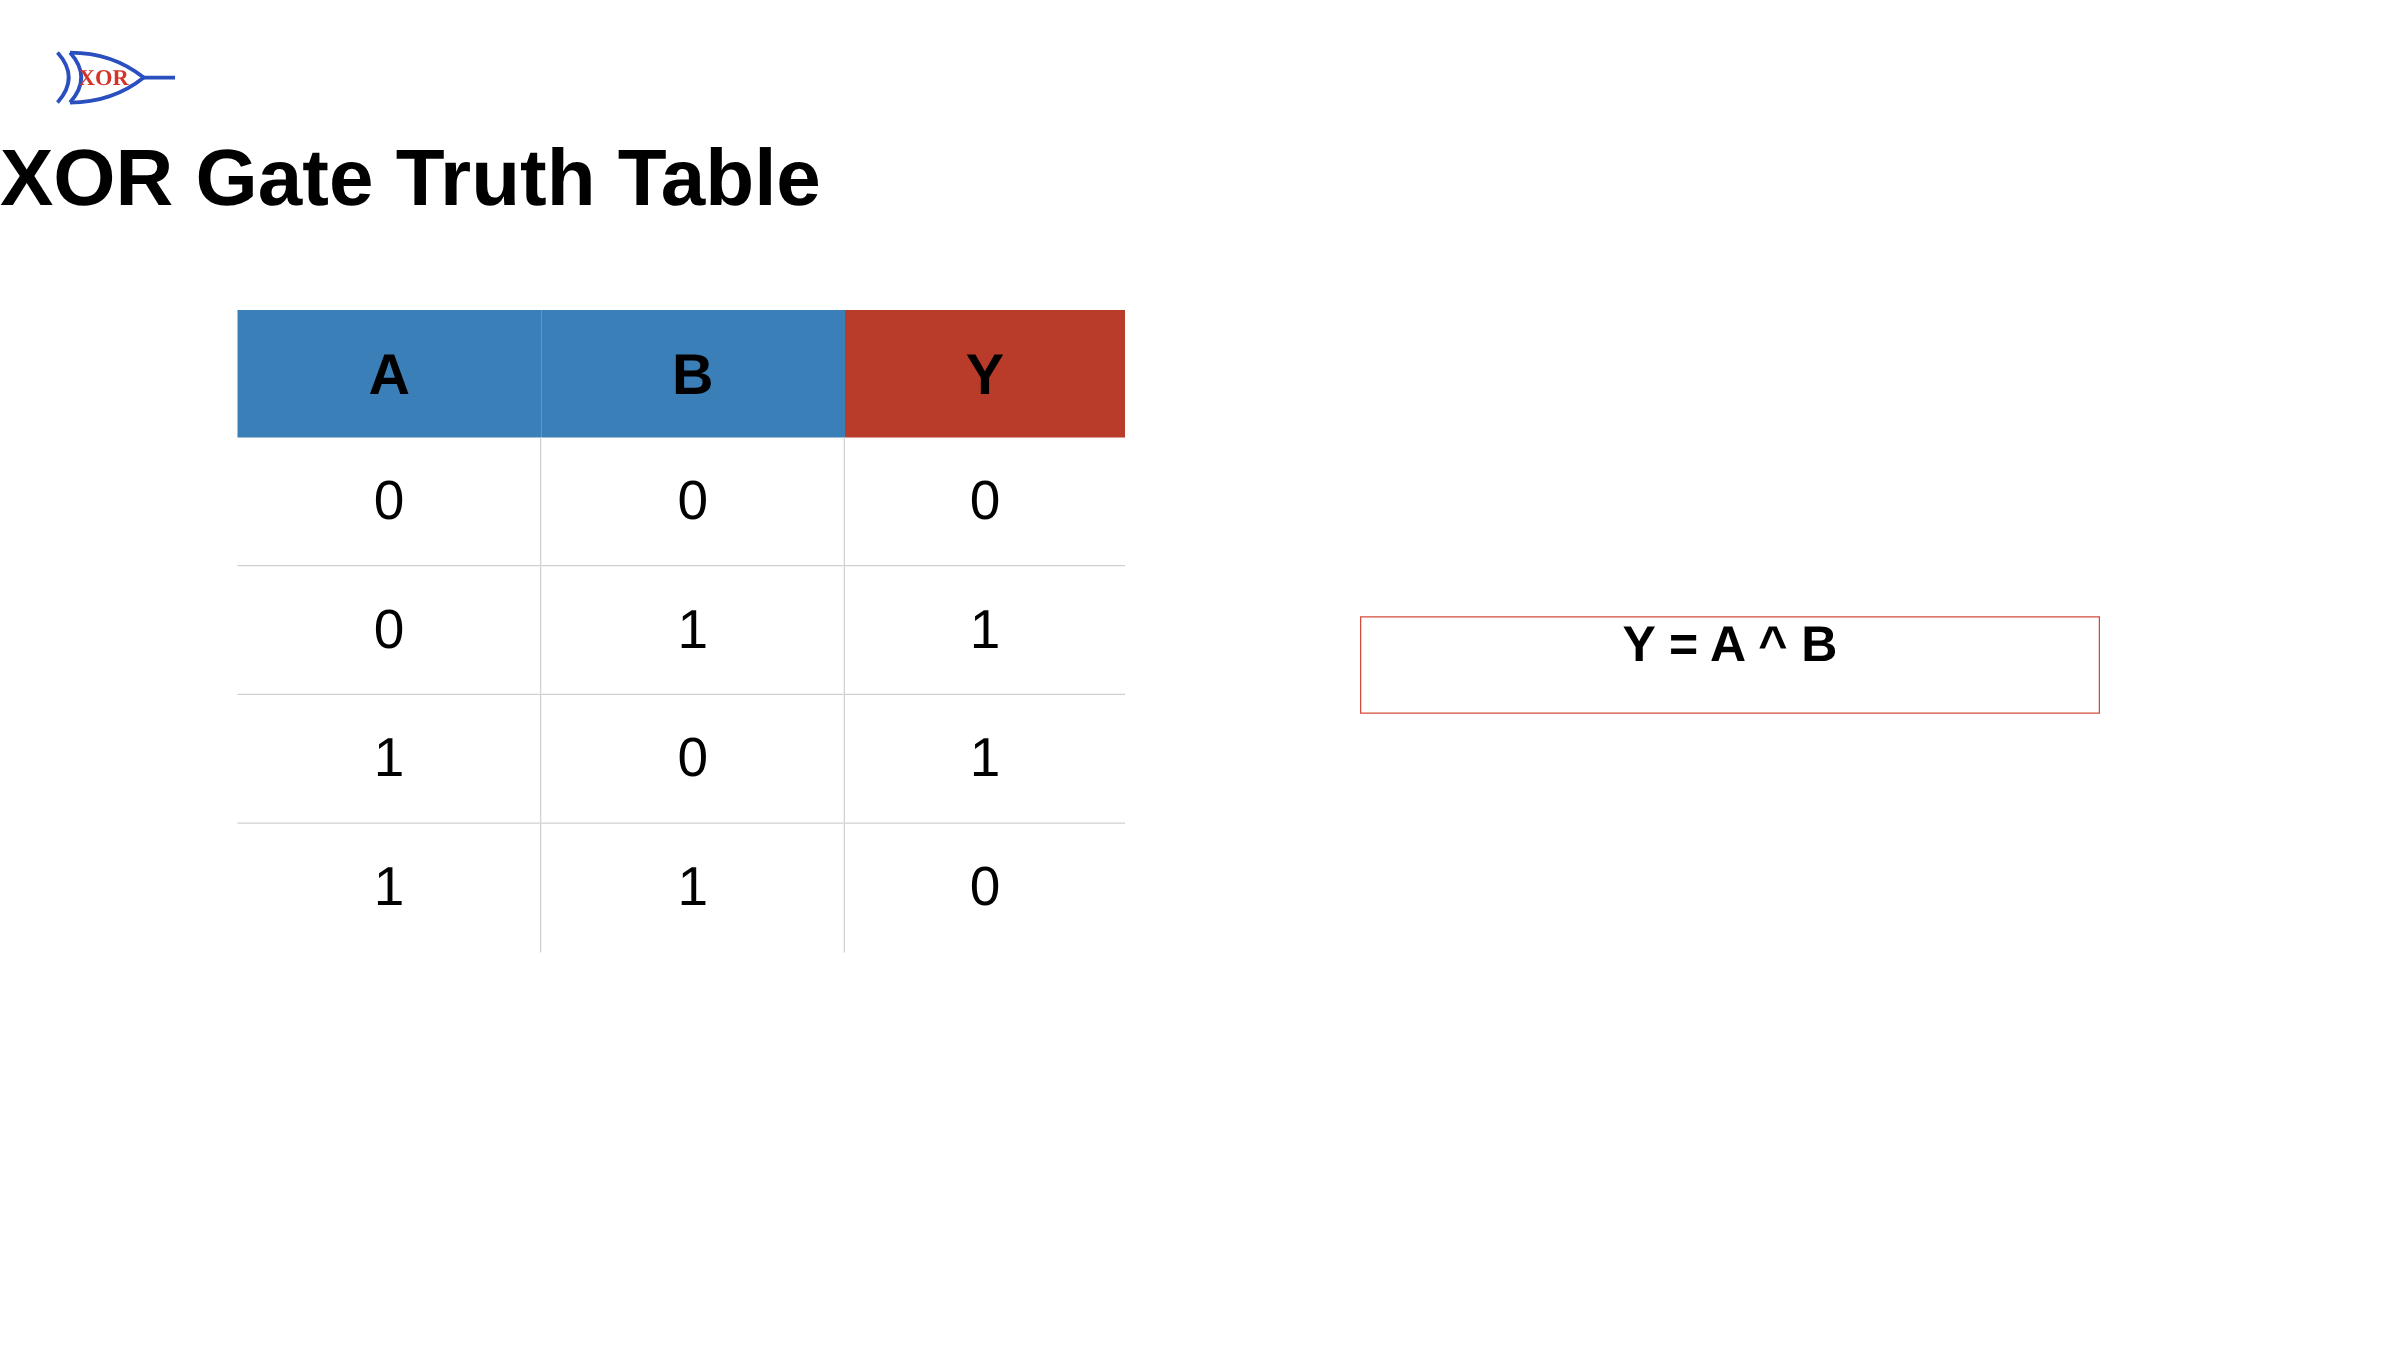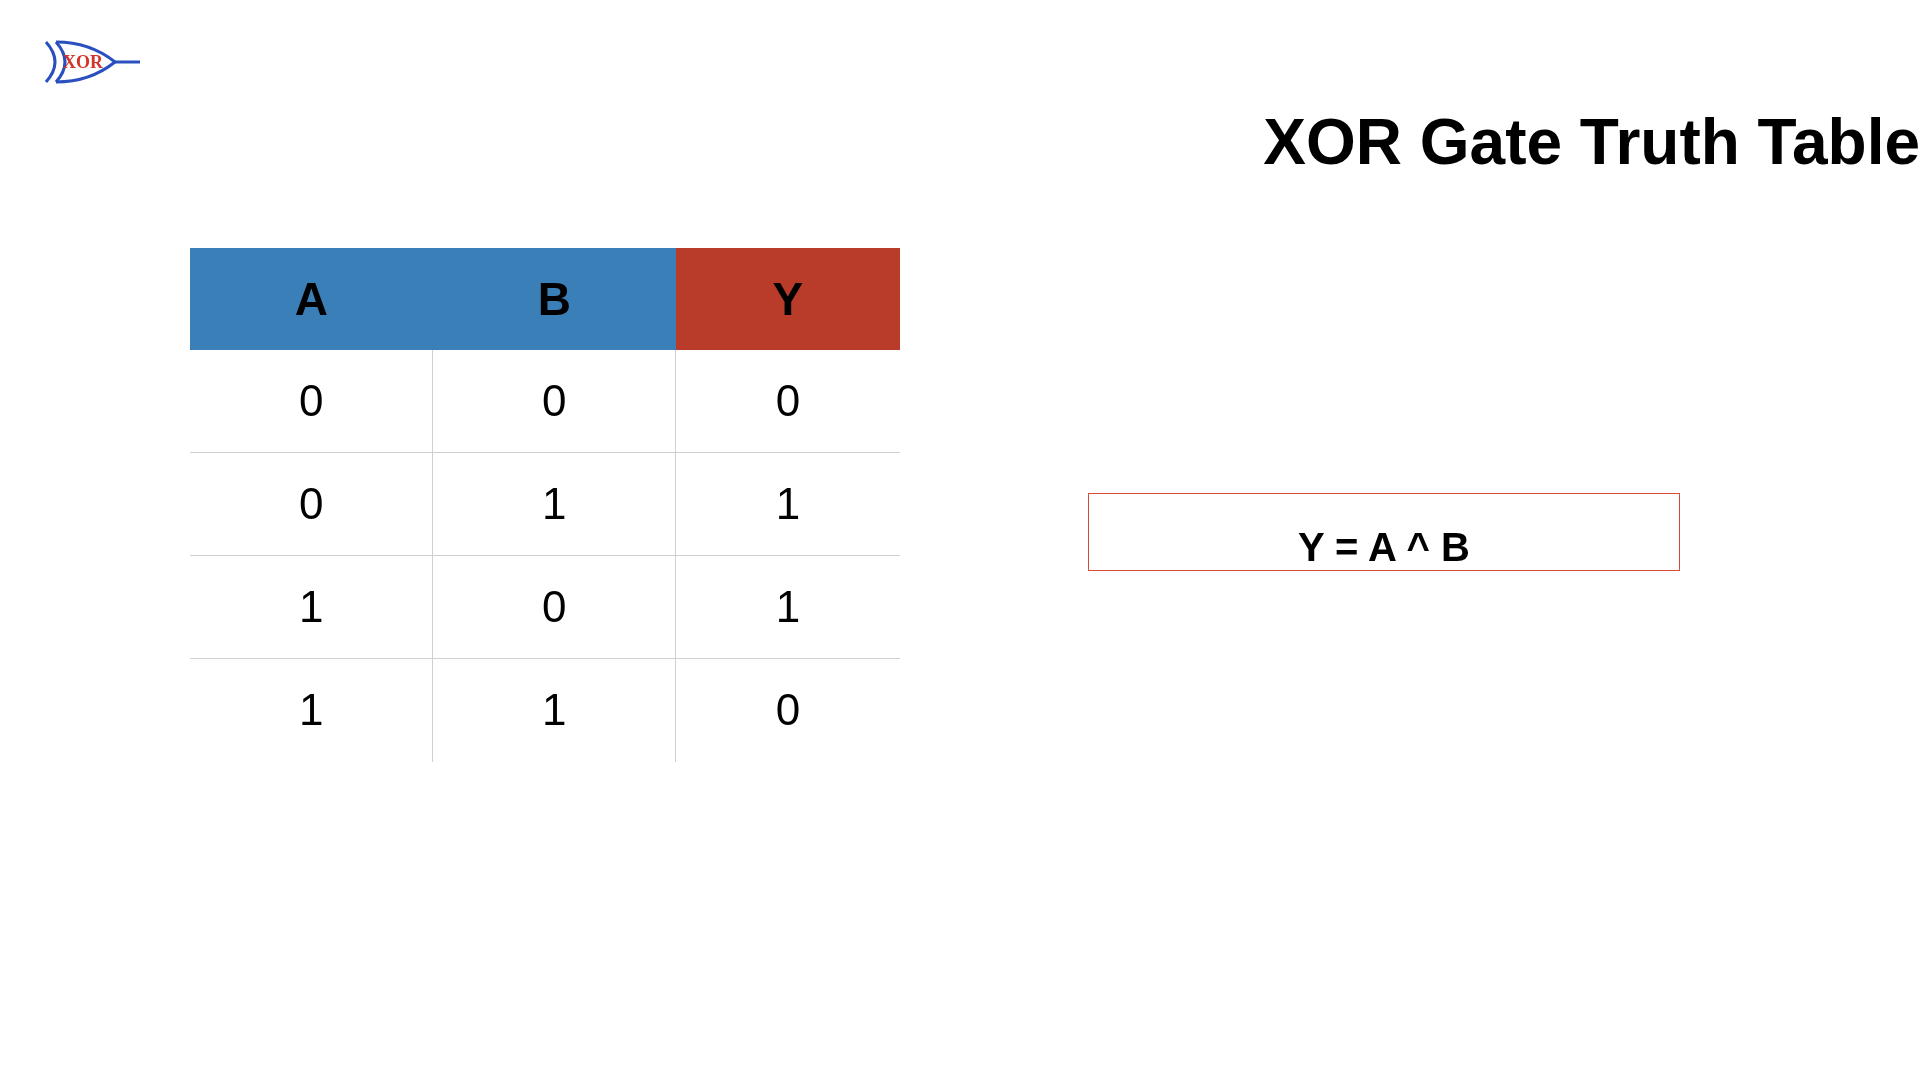--- a/index.html
+++ b/index.html
@@ -18,21 +18,21 @@
       position: absolute;
       top: 32px;
       left: 40px;
       text-align: right;
     }
     .title {
       position: absolute;
       top: 105px;
       left: 0;
       width: 100%;
-      text-align: right;
+      text-align: left;
       font-size: 64px;
       font-weight: bold;
       color: #000;
     }
     .table-container {
       position: absolute;
       top: 248px;
       left: 190px;
       width: 710px;
     }
@@ -77,21 +77,21 @@
       border-right: 1px solid #d0d0d0;
     }
     .formula-box {
       position: absolute;
       top: 493px;
       left: 1088px;
       width: 592px;
       height: 78px;
       border: 1.5px solid #d54a3a;
       display: flex;
-      align-items: flex-end;
+      align-items: flex-start;
       justify-content: center;
       font-size: 40px;
       font-weight: bold;
       color: #000;
     }
   </style>
 </head>
 <body>
 
 <div class="logo">

